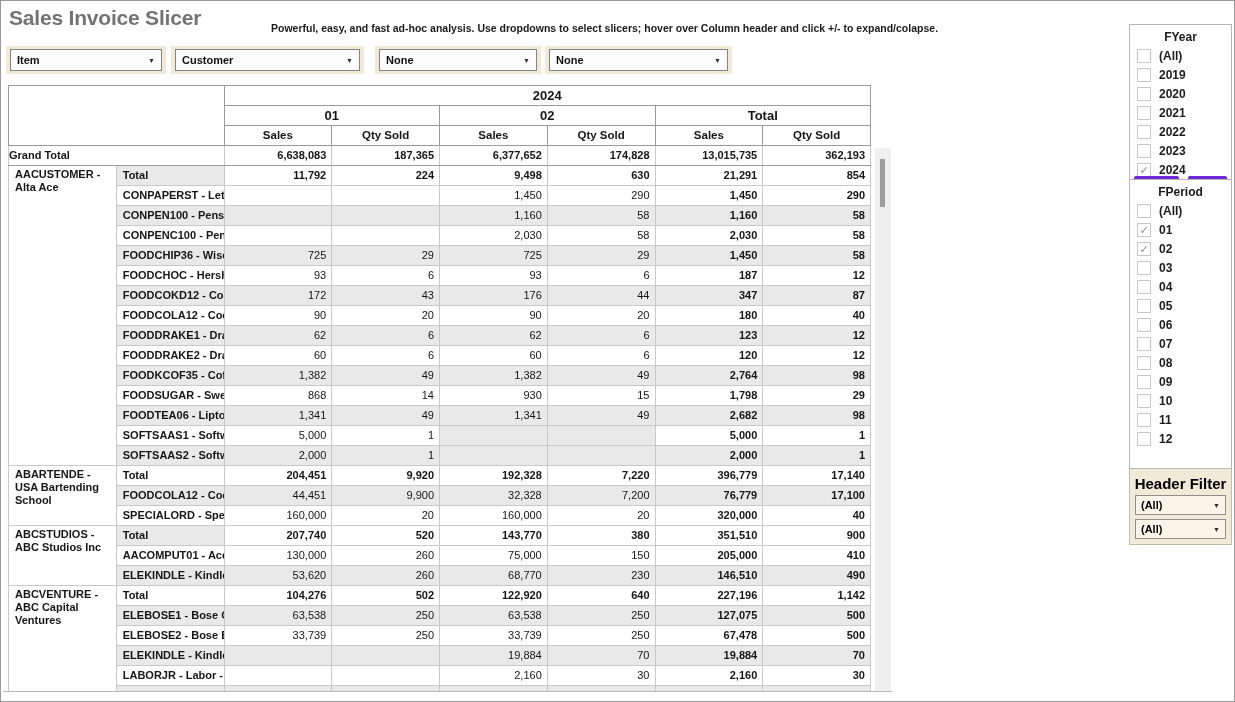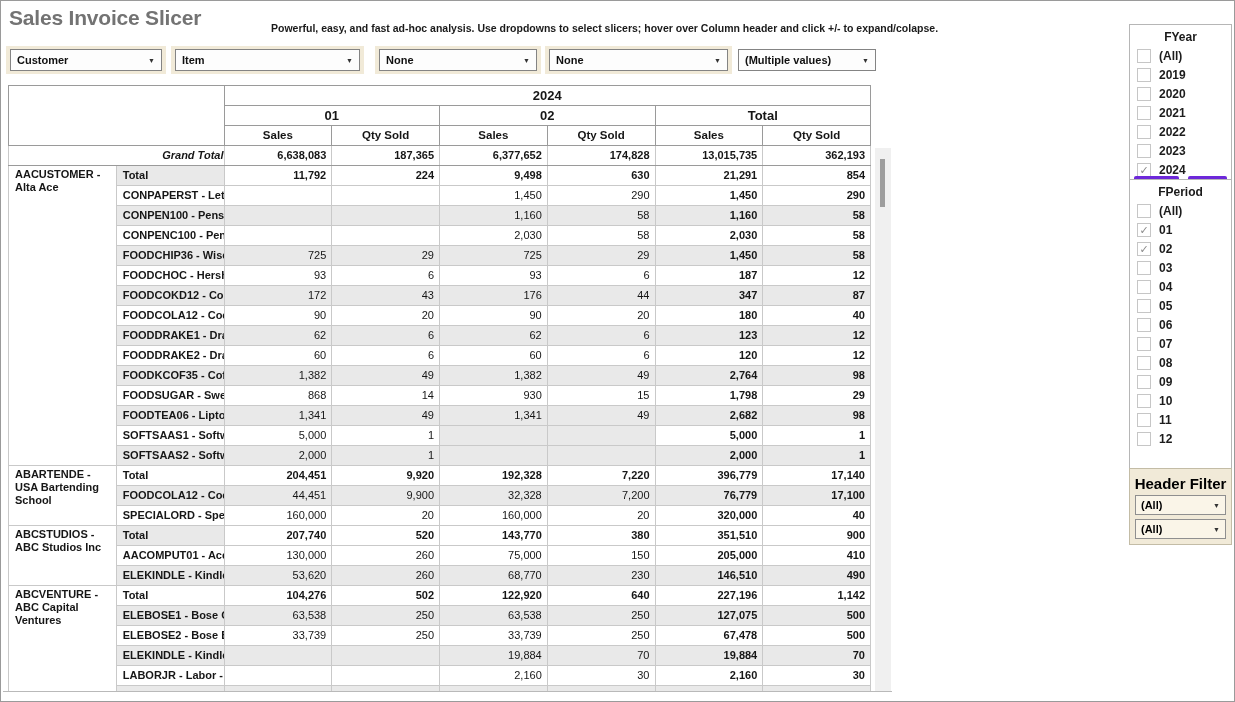--- a/index.html
+++ b/index.html
@@ -32,21 +32,21 @@
   .b{font-weight:bold;}
   .bg{background:#e9e9e9;}
   .bw{background:#fff;}
   .num{text-align:right;padding-right:5px !important;}
   .rlabel{padding-left:6px !important;text-align:left;}
   .cust{vertical-align:top;padding:2px 6px !important;white-space:normal !important;line-height:13px !important;background:#fff;}
   .hcell{text-align:center;}
   .year{font-size:13px !important;}
   .cg{font-size:13px !important;}
   .m{font-size:11.5px !important;}
-  .gt{text-align:right;font-style:italic;}
+  .gt{text-align:left;}
 
   
   .vscroll{position:absolute;left:874px;top:147px;width:16px;height:543px;background:#f0f0f0;}
   .vthumb{position:absolute;left:5px;top:11px;width:5px;height:48px;background:#9d9d9d;}
 
   .bottom-line{position:absolute;left:2px;top:690px;width:889px;height:0;border-top:1px solid #b9b9b9;}
 
   
   .filter-panel{position:absolute;left:1128px;width:103px;background:#fff;border:1px solid #b6b6b6;box-sizing:border-box;}
   #fyear-panel{top:4px;height:172px;margin-top:19px;}
@@ -69,45 +69,39 @@
 </head>
 <body>
 
 <div class="window">
   <div class="title">Sales Invoice Slicer</div>
   <div class="subtitle">Powerful, easy, and fast ad-hoc analysis. Use dropdowns to select slicers; hover over Column header and click +/- to expand/colapse.</div>
 
   <div id="slicer-row">
       <div class="slicer beige">
         <div class="slicer-select">
-          <span>Customer</span>
+          <span>Item</span>
           <span class="dd-arrow">▼</span>
         </div>
       </div>
       <div class="slicer beige">
         <div class="slicer-select">
-          <span>Item</span>
+          <span>Customer</span>
           <span class="dd-arrow">▼</span>
         </div>
       </div>
       <div class="slicer beige">
         <div class="slicer-select">
           <span>None</span>
           <span class="dd-arrow">▼</span>
         </div>
       </div>
       <div class="slicer beige">
         <div class="slicer-select">
           <span>None</span>
-          <span class="dd-arrow">▼</span>
-        </div>
-      </div>
-      <div class="slicer">
-        <div class="slicer-select">
-          <span>(Multiple values)</span>
           <span class="dd-arrow">▼</span>
         </div>
       </div>
     </div>
 
   <div id="pivot-clip">
     <table id="pivot-table">
         <tbody>
           <tr class="hrow">
             <td class="bw" colspan="2" rowspan="3"></td>

